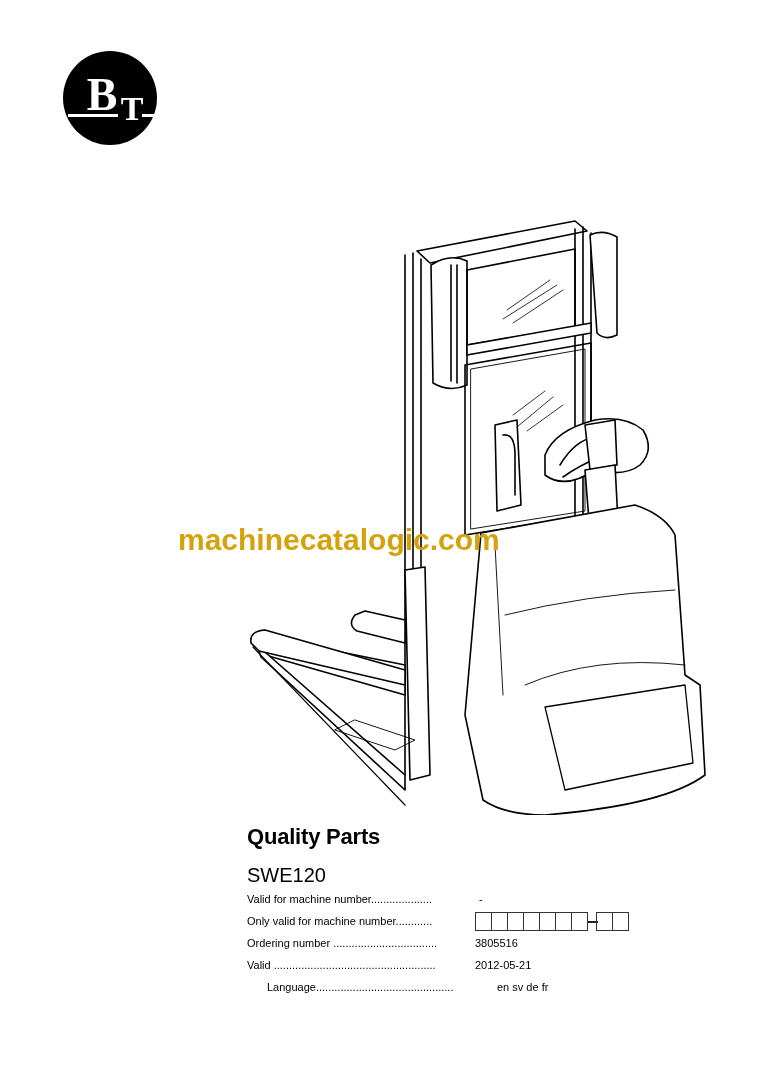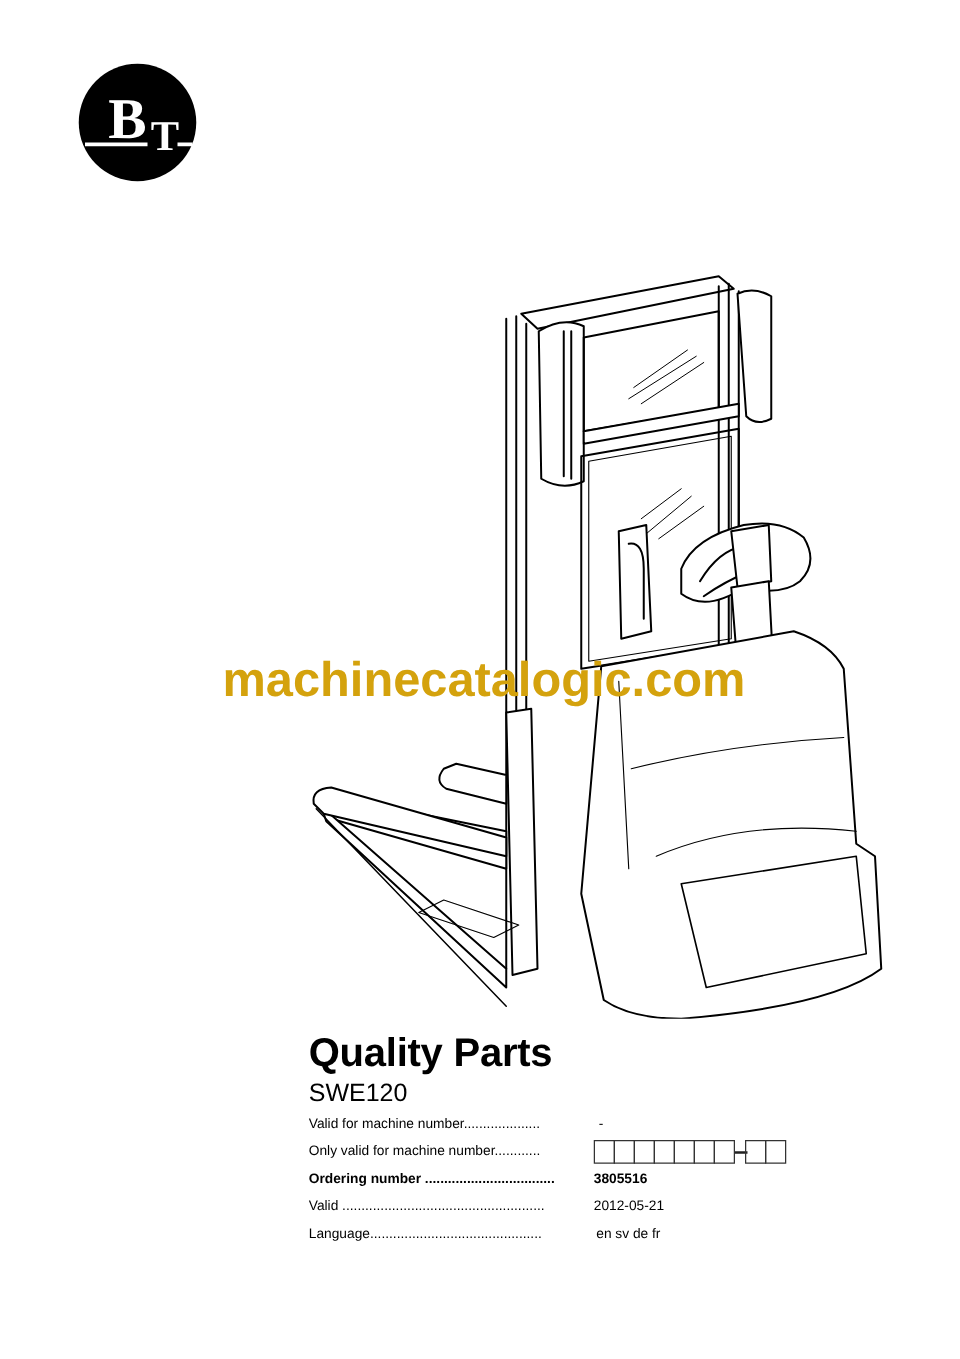--- a/index.html
+++ b/index.html
@@ -1,22 +1,22 @@
 <!DOCTYPE html>
 <html><head>
 <meta charset="utf-8">
 <style>
   html, body { margin: 0; padding: 0; background: #ffffff; }
   body { width: 768px; height: 1087px; position: relative; overflow: hidden;
          font-family: "Liberation Sans", sans-serif; color: #000; }
   .logo { position: absolute; left: 62px; top: 50px; width: 96px; height: 96px; }
   .drawing { position: absolute; left: 245px; top: 215px; width: 470px; height: 600px; }
   .watermark { position: absolute; left: 178px; top: 523px; font-family: "Liberation Sans", sans-serif;
-               font-weight: bold; font-size: 39px; letter-spacing: 0px; color: #d4a20d; white-space: nowrap; }
-  .title { position: absolute; left: 247px; top: 824px; font-size: 32px; font-weight: bold; letter-spacing: -0.2px; }
+               font-weight: bold; font-size: 30px; letter-spacing: 0px; color: #d4a20d; white-space: nowrap; }
+  .title { position: absolute; left: 247px; top: 824px; font-size: 22px; font-weight: bold; letter-spacing: -0.2px; }
   .model { position: absolute; left: 247px; top: 864px; font-size: 20px; }
   .row { position: absolute; left: 247px; font-size: 11px; white-space: nowrap; }
   .row .label { display: inline-block; width: 225px; overflow: hidden; }
   .row .value { position: absolute; left: 228px; top: 0; }
   .boxes { position: absolute; left: 475px; top: 912px; display: flex; align-items: center; }
   .box { width: 17px; height: 19px; border: 1px solid #333; margin-left: -1px; box-sizing: border-box; }
   .box:first-child { margin-left: 0; }
   .dash { width: 10px; height: 2px; background: #222; margin: 0 -1px 0 0; }
 </style>
 </head>
@@ -102,26 +102,26 @@
   <div class="box"></div>
   <div class="box"></div>
   <div class="box"></div>
   <div class="box"></div>
   <div class="box"></div>
   <div class="dash"></div>
   <div class="box"></div>
   <div class="box"></div>
 </div>
 
-<div class="row" style="top:937px;font-weight:bold;">
+<div class="row" style="top:937px;">
   <span class="label">Ordering number ..................................</span>
   <span class="value">3805516</span>
 </div>
 
 <div class="row" style="top:959px;">
   <span class="label">Valid .....................................................</span>
   <span class="value">2012-05-21</span>
 </div>
 
-<div class="row" style="top:981px;">
+<div class="row" style="top:981px;margin-left:20px;">
   <span class="label">Language.............................................</span>
   <span class="value" style="left:230px;text-align:center;">en sv de fr</span>
 </div>
 
 </body></html>

